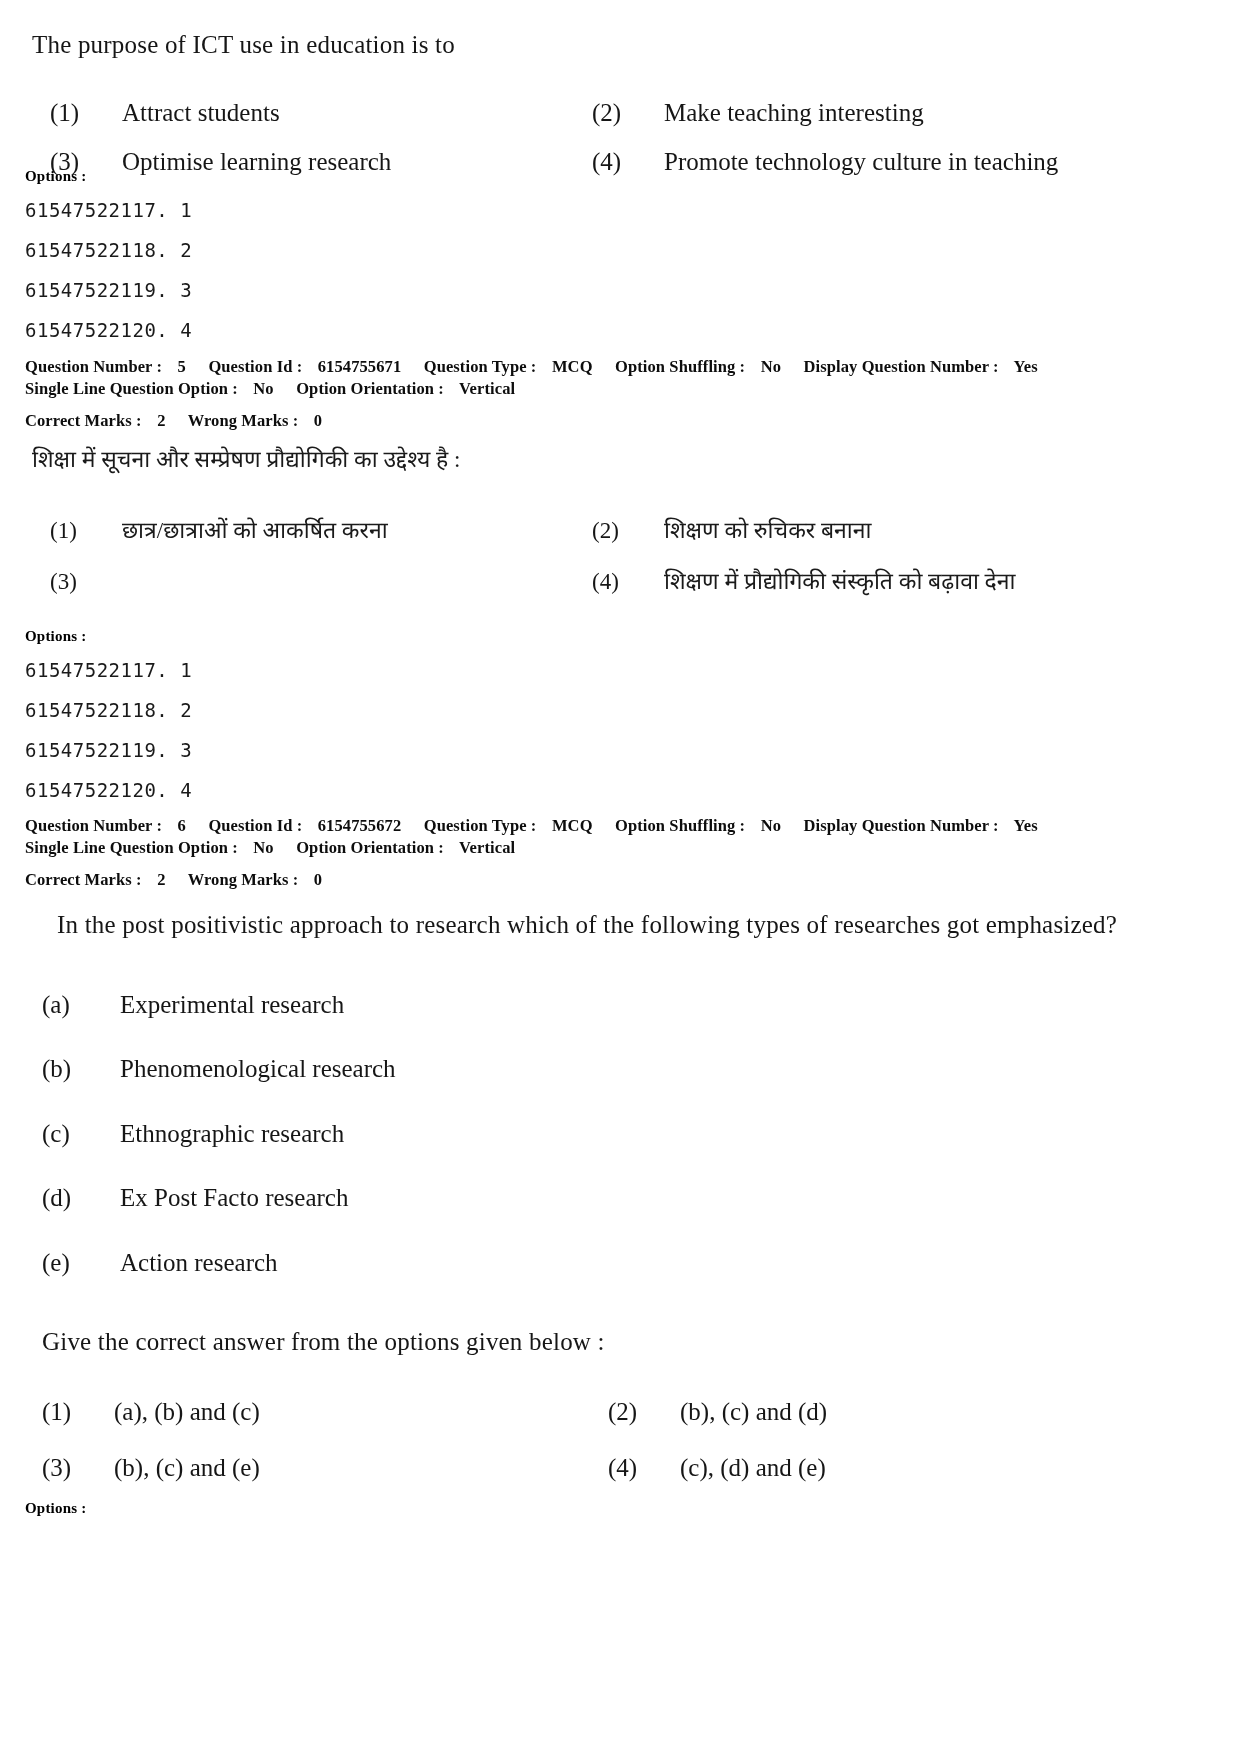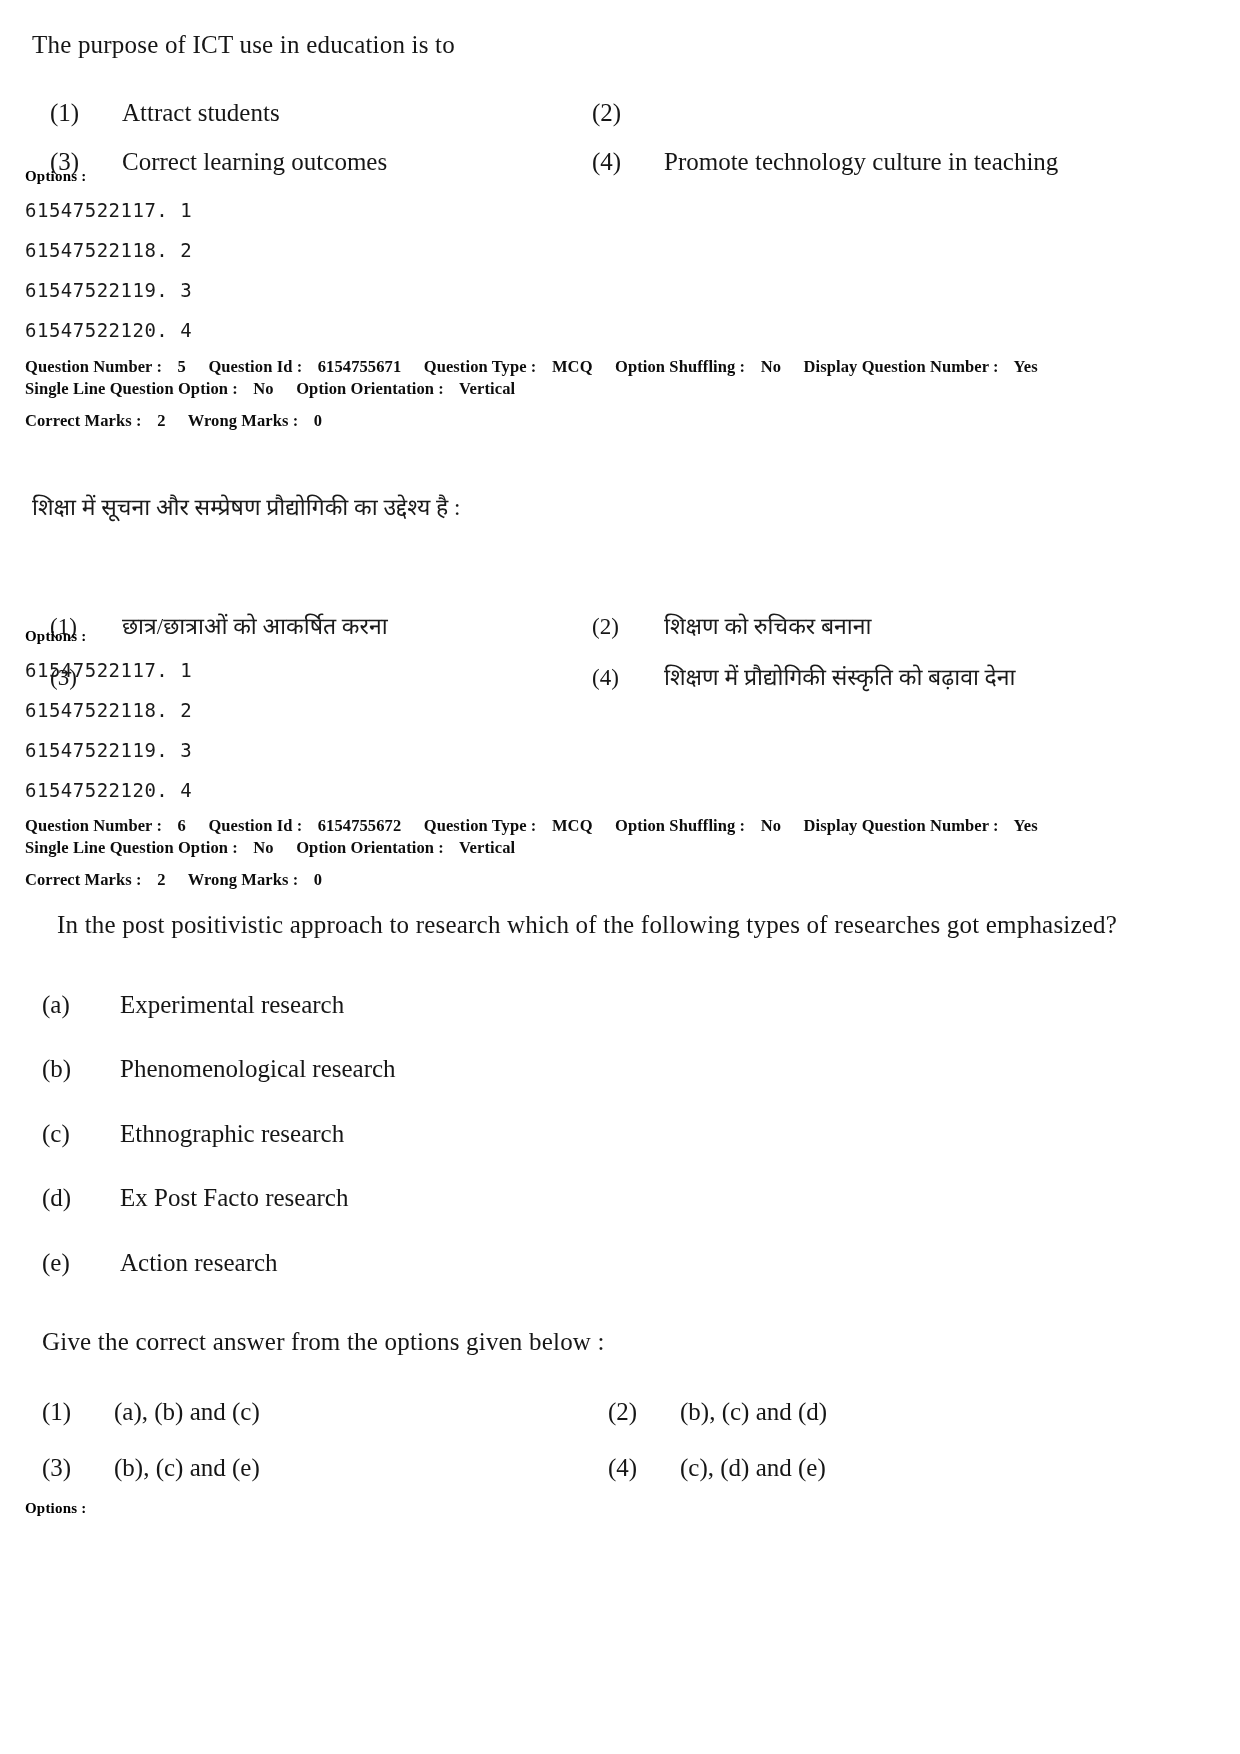--- a/index.html
+++ b/index.html
@@ -102,21 +102,20 @@
     white-space: nowrap;
   }
   .meta .sp { display: inline-block; width: 7px; }
 
   
   .hindi {
     font-family: "Liberation Serif", "DejaVu Serif", serif;
     font-size: 23px;
     line-height: 1.5;
     color: #1a1a1a;
-    margin-top: 48px;
   }
 
   
   .abs { position: absolute; }
 </style>
 </head>
 <body>
 
 <div class="page">
 
@@ -125,25 +124,26 @@
     <div class="qtext">The purpose of ICT use in education is to</div>
 
     <div class="opt-grid" style="margin-top:31px;">
 
       <div class="opt" style="padding-left:18px;">
         <span class="opt-num">(1)</span>
         <span class="opt-txt">Attract students</span>
       </div>
       <div class="opt">
         <span class="opt-num">(2)</span>
+        <span class="opt-txt">Make teaching interesting</span>
       </div>
 
       <div class="opt" style="padding-left:18px; margin-top:11px;">
         <span class="opt-num">(3)</span>
-        <span class="opt-txt">Correct learning outcomes</span>
+        <span class="opt-txt">Optimise learning research</span>
       </div>
       <div class="opt" style="margin-top:11px;">
         <span class="opt-num">(4)</span>
         <span class="opt-txt">Promote technology culture in teaching</span>
       </div>
     </div>
   </div>
 
   <div class="abs" style="left:25px; top:168px;">
     <div class="options-label">Options :</div>

